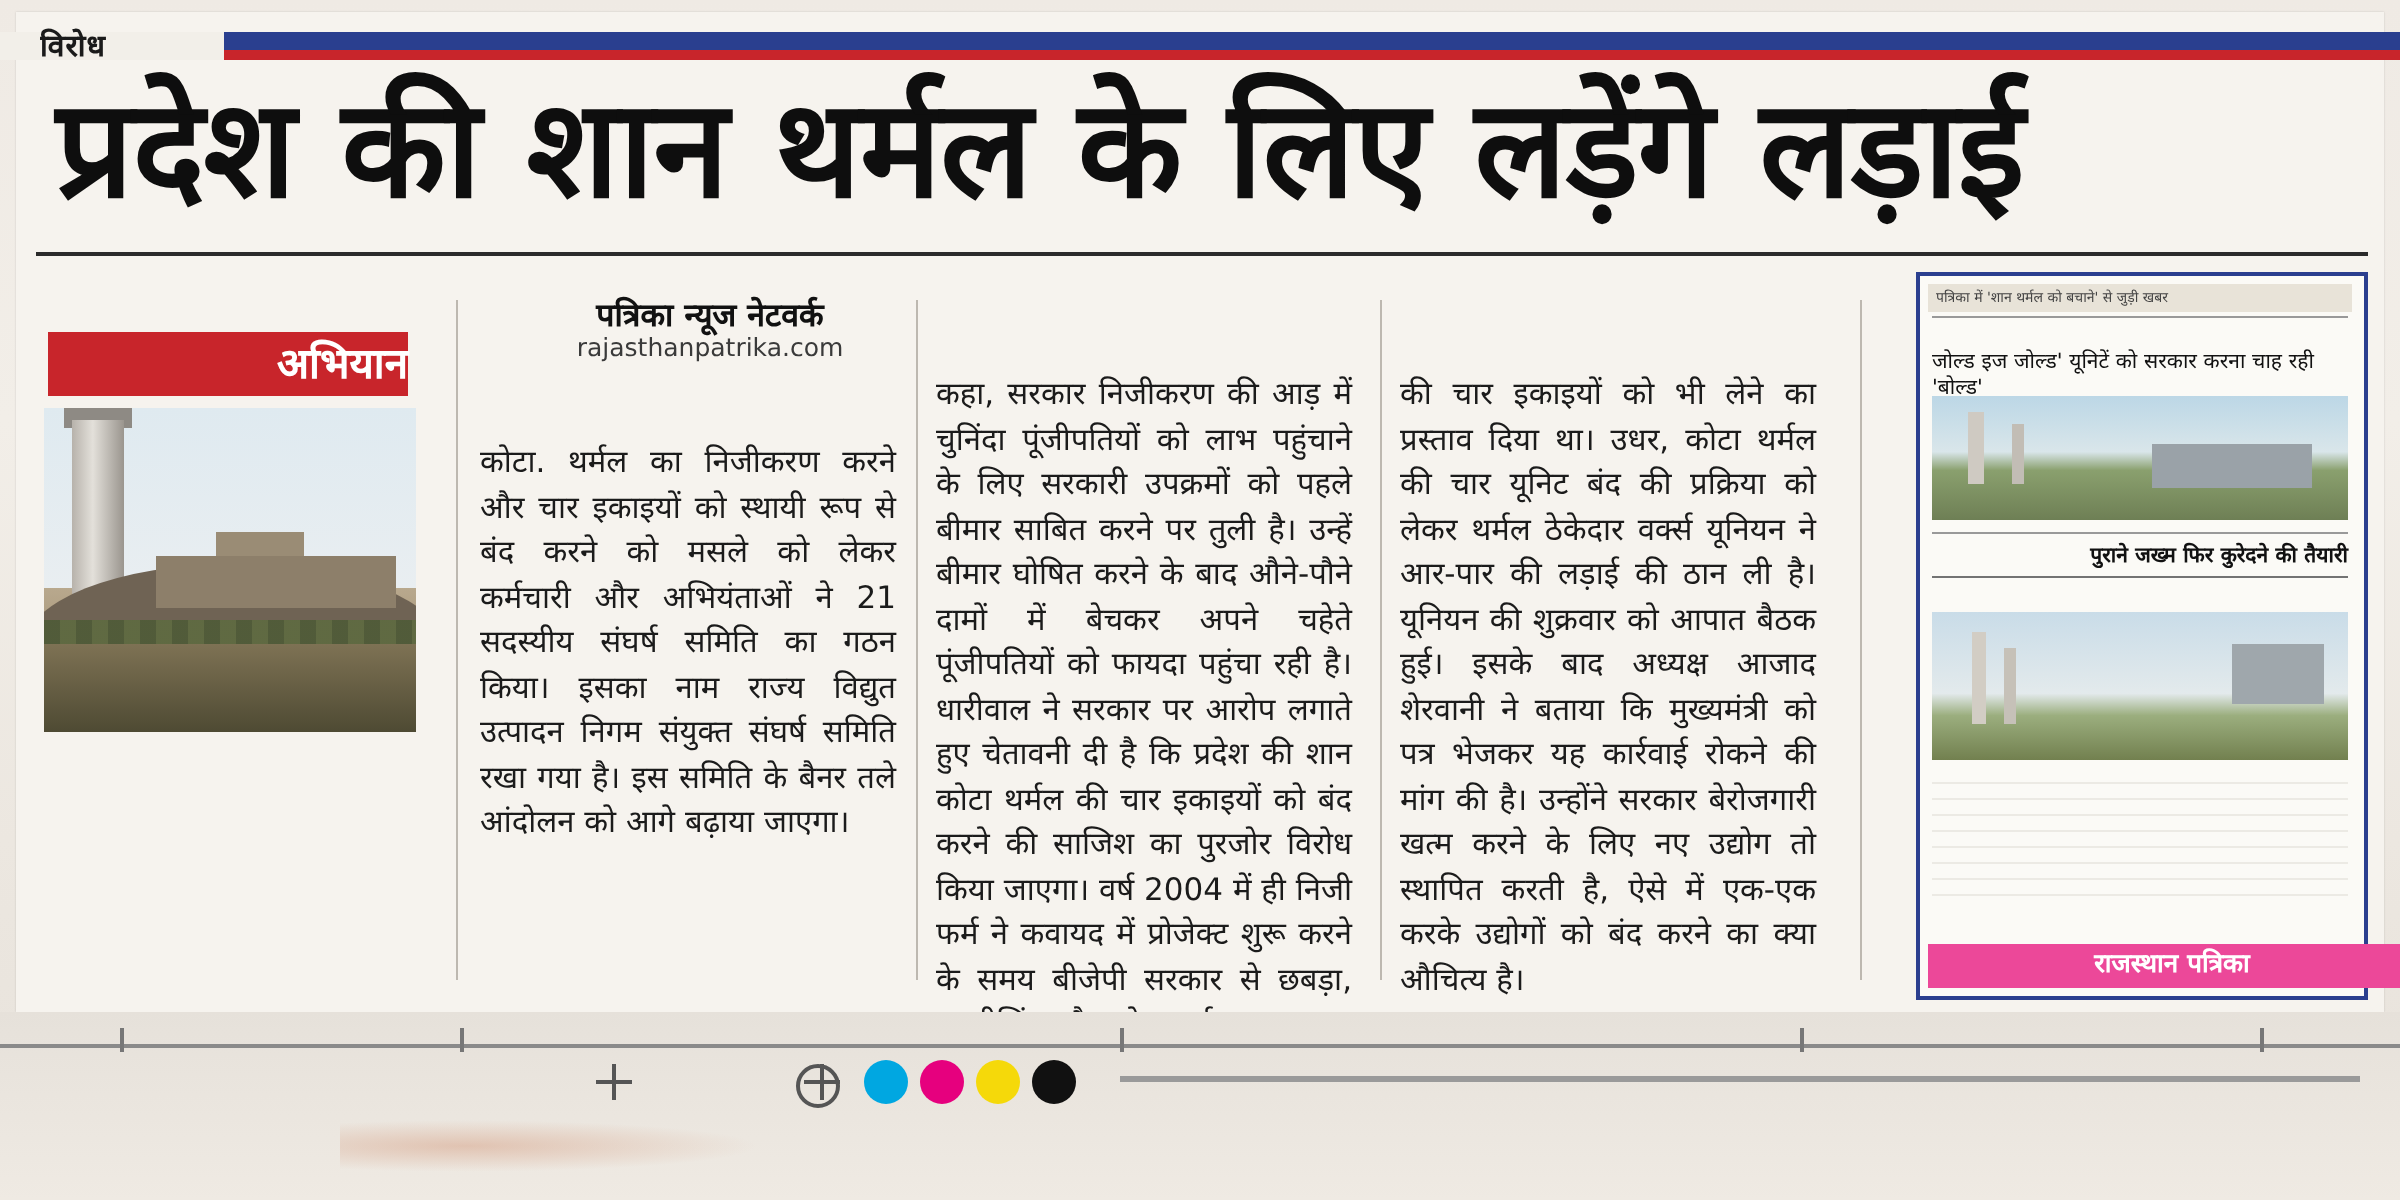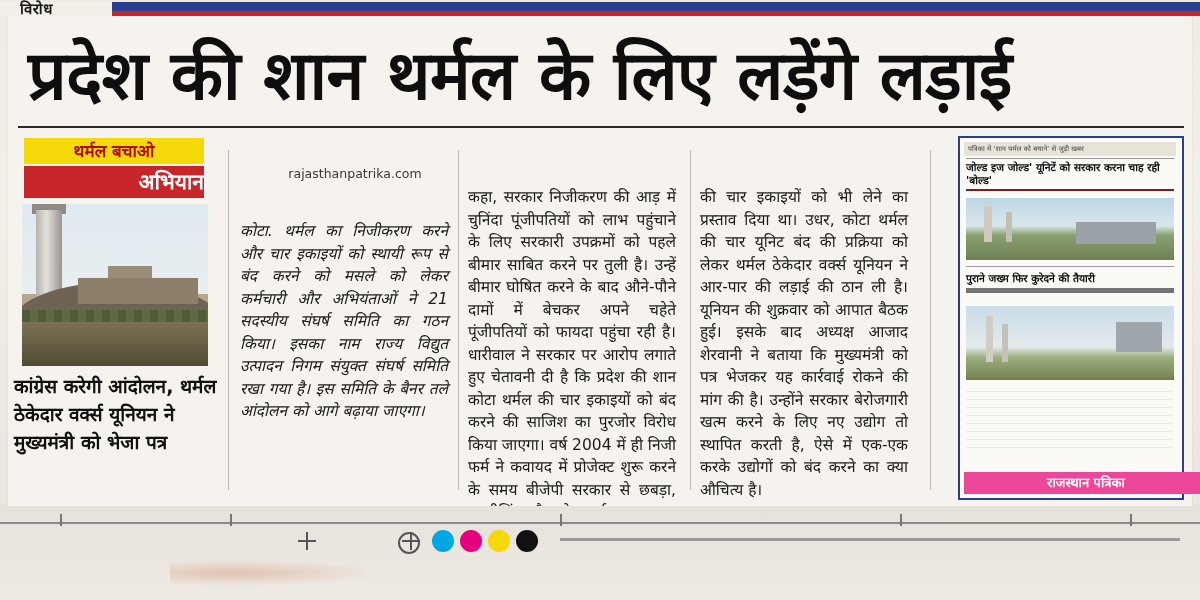--- a/index.html
+++ b/index.html
@@ -14,21 +14,21 @@
     position:absolute;left:0;top:0;width:1200px;height:600px;
     background:linear-gradient(180deg,#efeae4 0%,#f2eee8 35%,#ece7e0 70%,#e7e2db 100%);
   }
   .paper-white{
     position:absolute;left:8px;top:6px;width:1184px;height:500px;
     background:#f6f3ee;
     box-shadow:0 0 1px rgba(0,0,0,.15);
   }
   
   .top-strip{
-    position:absolute;left:0px;top:2px;width:1133px;height:14px;
+    position:absolute;left:0px;top:16px;width:1133px;height:14px;
     background:#f2efe9;
     padding-left:44px;
   }
   .top-blue{
     position:absolute;left:112px;top:0px;width:1088px;height:9px;
     background:#2a3f8f;
   }
   .top-red{
     position:absolute;left:112px;top:9px;width:1088px;height:5px;
     background:#c8252b;
@@ -112,21 +112,21 @@
 
   
   .col{
     position:absolute;top:150px;
     font-size:15.5px;line-height:22.5px;color:#1b1b1b;
     text-align:justify;
     font-family:"DejaVu Sans", sans-serif;
   }
   .col p{margin:0 0 6px 0;text-indent:18px;}
   .col p.first{text-indent:0;margin-top:36px;}
-  #col1{left:240px;width:208px;top:184px;font-style:italic;}
+  #col1{left:240px;width:208px;top:184px;}
   #col2{left:468px;width:208px;}
   #col3{left:700px;width:208px;}
   .byline{
     position:absolute;left:262px;top:146px;width:186px;
     text-align:center;font-weight:bold;font-size:16px;color:#111;
   }
   .byline-sub{
     position:absolute;left:262px;top:166px;width:186px;
     text-align:center;font-size:12.5px;color:#3a3a3a;
   }
@@ -139,22 +139,22 @@
     position:absolute;left:958px;top:136px;width:222px;height:360px;
     border:2px solid #2b3f8f;background:#fbfaf6;
   }
   .clip-head{
     position:absolute;left:4px;top:4px;width:212px;height:14px;
     background:#e8e3d8;font-size:7px;color:#444;line-height:14px;padding-left:4px;
     box-sizing:border-box;overflow:hidden;
   }
   .clip-title{
     position:absolute;left:6px;top:20px;width:208px;
-    font-size:10.5px;font-weight:bold;color:#111;line-height:13px;
-    border-top:1px solid #999;border-bottom:2px solid #7f1d1d;padding:2px 0;
+    font-size:10.5px;font-weight:normal;color:#111;line-height:13px;
+    border-top:1px solid #999;border-bottom:4px solid #7f1d1d;padding:16px 0;
   }
   .clip-img{
     position:absolute;left:6px;top:60px;width:208px;height:62px;
     background:linear-gradient(180deg,#bcd7e6 0%,#d9e6ea 45%,#8aa06e 60%,#6e7f55 100%);
     overflow:hidden;
   }
   .clip-img .stack{
     position:absolute;left:18px;top:8px;width:8px;height:36px;background:#cfcac2;
   }
   .clip-img .stack2{
@@ -162,21 +162,21 @@
   }
   .clip-img .bldg{
     position:absolute;left:110px;top:24px;width:80px;height:22px;background:#9aa2a8;
   }
   .clip-sep{
     position:absolute;left:6px;top:128px;width:208px;height:1px;background:#999;
   }
   .clip-title2{
     position:absolute;left:6px;top:134px;width:208px;
     font-size:10.5px;font-weight:bold;color:#111;line-height:13px;
-    border-bottom:5px solid #737373;padding-bottom:3px;
+    border-bottom:1px solid #737373;padding-bottom:3px;text-align:right;
   }
   .clip-img2{
     position:absolute;left:6px;top:168px;width:208px;height:74px;
     background:linear-gradient(180deg,#c9dce8,#e3eaec 55%,#9bae7e 70%,#72804f 100%);
     overflow:hidden;
   }
   .clip-img2 .t1{position:absolute;left:20px;top:10px;width:7px;height:46px;background:#d2cdc4;}
   .clip-img2 .t2{position:absolute;left:36px;top:18px;width:6px;height:38px;background:#c6c1b8;}
   .clip-img2 .t3{position:absolute;left:150px;top:16px;width:46px;height:30px;background:#9fa7ac;}
   .clip-body{
@@ -221,37 +221,36 @@
   <div class="top-strip">
     <div class="top-blue"></div>
     <div class="top-red"></div>
     <div class="top-tag">विरोध</div>
   </div>
 
   <div class="headline">प्रदेश की शान थर्मल के लिए लड़ेंगे लड़ाई</div>
   <div class="rule-under-headline"></div>
 
   <div class="badge">
-    <div class="badge-top">थर्मल बचाओ</div>
     <div class="badge-bottom">अभियान</div>
   </div>
 
   <div class="photo">
     <div class="sky"></div>
     <div class="tower2"></div>
     <div class="tower"></div>
     <div class="hill"></div>
     <div class="fort2"></div>
     <div class="fort"></div>
     <div class="trees"></div>
     <div class="ground"></div>
   </div>
 
-  <div class="caption">कांग्रेस करेगी आंदोलन, थर्मल ठेकेदार वर्क्स यूनियन ने मुख्यमंत्री को भेजा पत्र</div>
-
+
+  <div class="byline">पत्रिका न्यूज नेटवर्क</div>
   <div class="byline-sub">rajasthanpatrika.com</div>
 
   <div class="col-rule" style="left:228px;"></div>
   <div class="col-rule" style="left:458px;"></div>
   <div class="col-rule" style="left:690px;"></div>
   <div class="col-rule" style="left:930px;"></div>
 
   <div class="col" id="col1">
     <p class="first">कोटा. थर्मल का निजीकरण करने और चार इकाइयों को स्थायी रूप से बंद करने को मसले को लेकर कर्मचारी और अभियंताओं ने 21 सदस्यीय संघर्ष समिति का गठन किया। इसका नाम राज्य विद्युत उत्पादन निगम संयुक्त संघर्ष समिति रखा गया है। इस समिति के बैनर तले आंदोलन को आगे बढ़ाया जाएगा।</p>
   </div>

